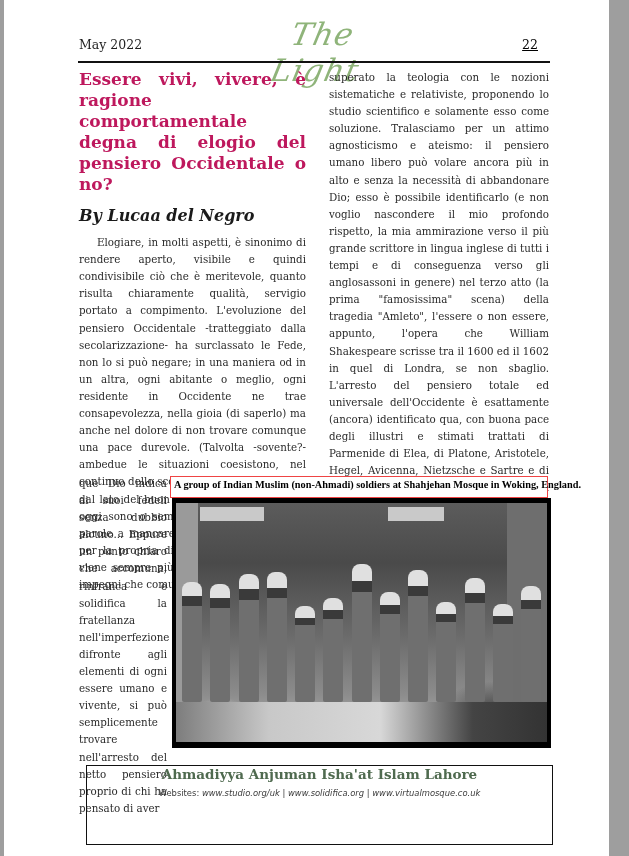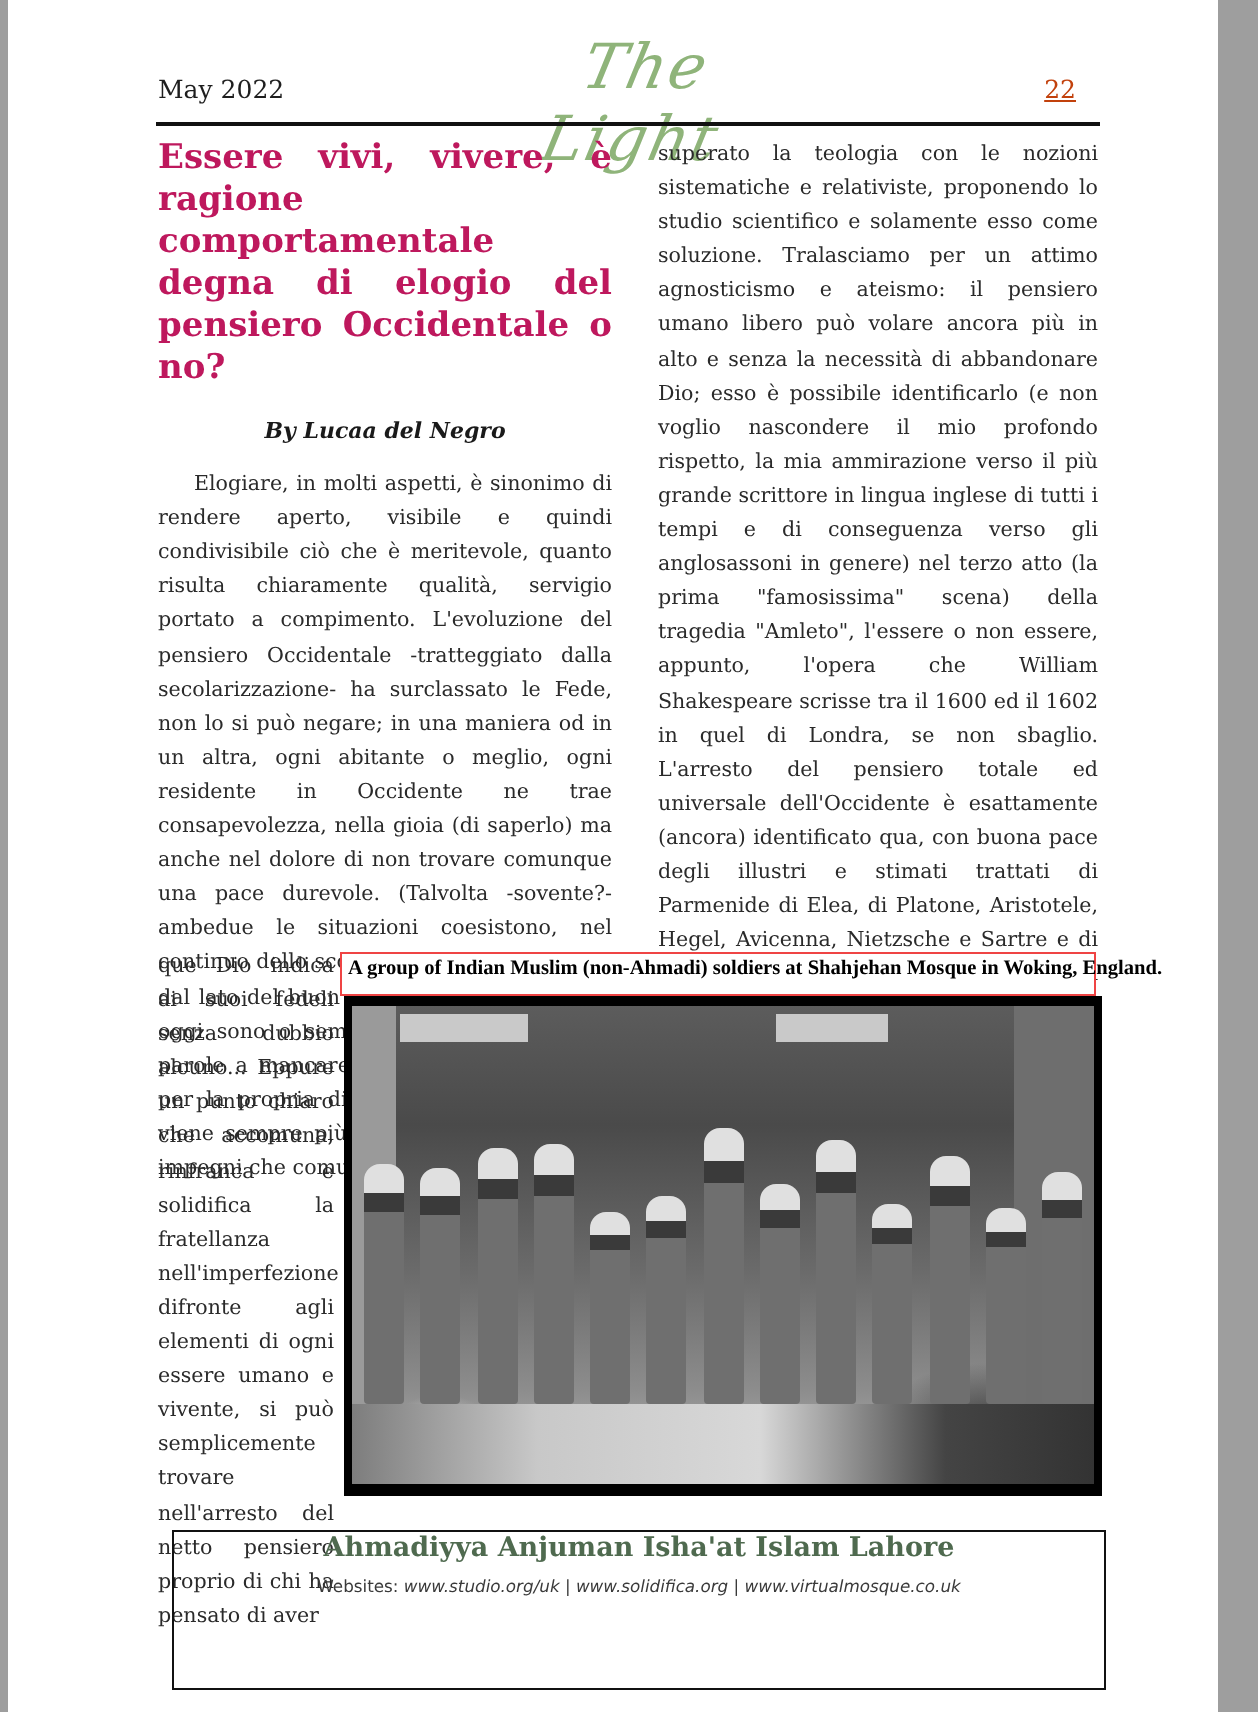--- a/index.html
+++ b/index.html
@@ -17,21 +17,21 @@
     background: #ffffff;
   }
   
   .hdr-date {
     position: absolute; left: 75px; top: 37px;
     font-size: 12.5px; color: #1e1e1e;
     font-family: "DejaVu Serif", serif;
   }
   .hdr-pagenum {
     position: absolute; right: 71px; top: 37px;
-    font-size: 12.5px; color: #c2410c; text-decoration: underline;
+    font-size: 12.5px; color: #000000; text-decoration: underline;
   }
   .hdr-title {
     position: absolute; left: 240px; top: 16px;
     width: 150px; text-align: center;
     font-family: "DejaVu Serif", serif;
     font-style: italic;
     font-size: 31px;
     color: #8fb47a;
     letter-spacing: 1px;
     transform: skewX(-12deg);
@@ -54,23 +54,22 @@
   .section-label { font-size: 10.3px; margin-bottom: 10px; text-align: left; }
   .headline {
     font-size: 17px; line-height: 21px;
     font-weight: bold;
     color: #be185d;
     text-align: justify;
     text-align-last: left;
     margin-bottom: 12px;
   }
   .byline {
-    text-align: center;
     font-style: italic; font-weight: bold;
-    font-size: 11px; color: #1a1a1a;
+    font-size: 16px; color: #1a1a1a;
     margin-bottom: 10px;
   }
   .para { text-indent: 18px; }
   .narrow {
     position: absolute; left: 75px; top: 475px; width: 88px;
     font-size: 10.3px; line-height: 17.1px;
     text-align: justify; color: #2a2a2a;
   }
   .return-link {
     display: block; margin-top: 14px;

